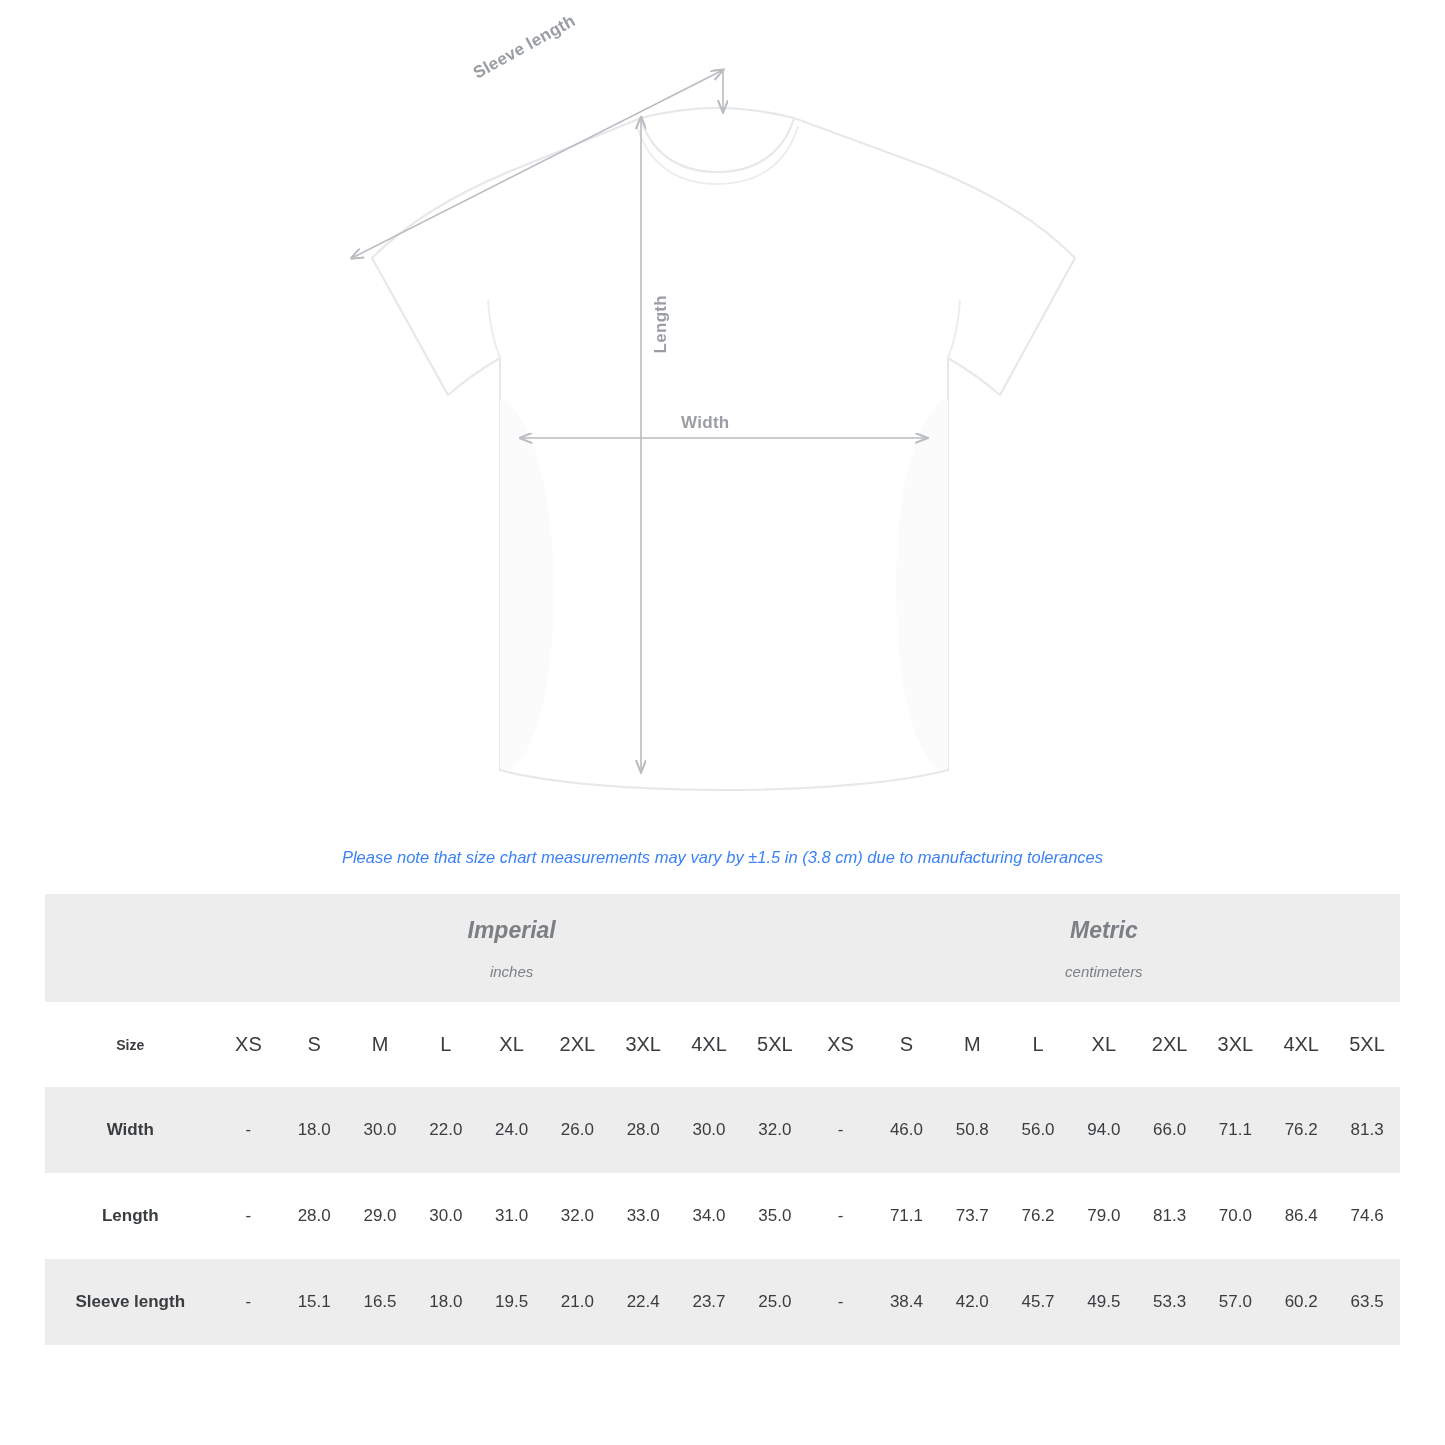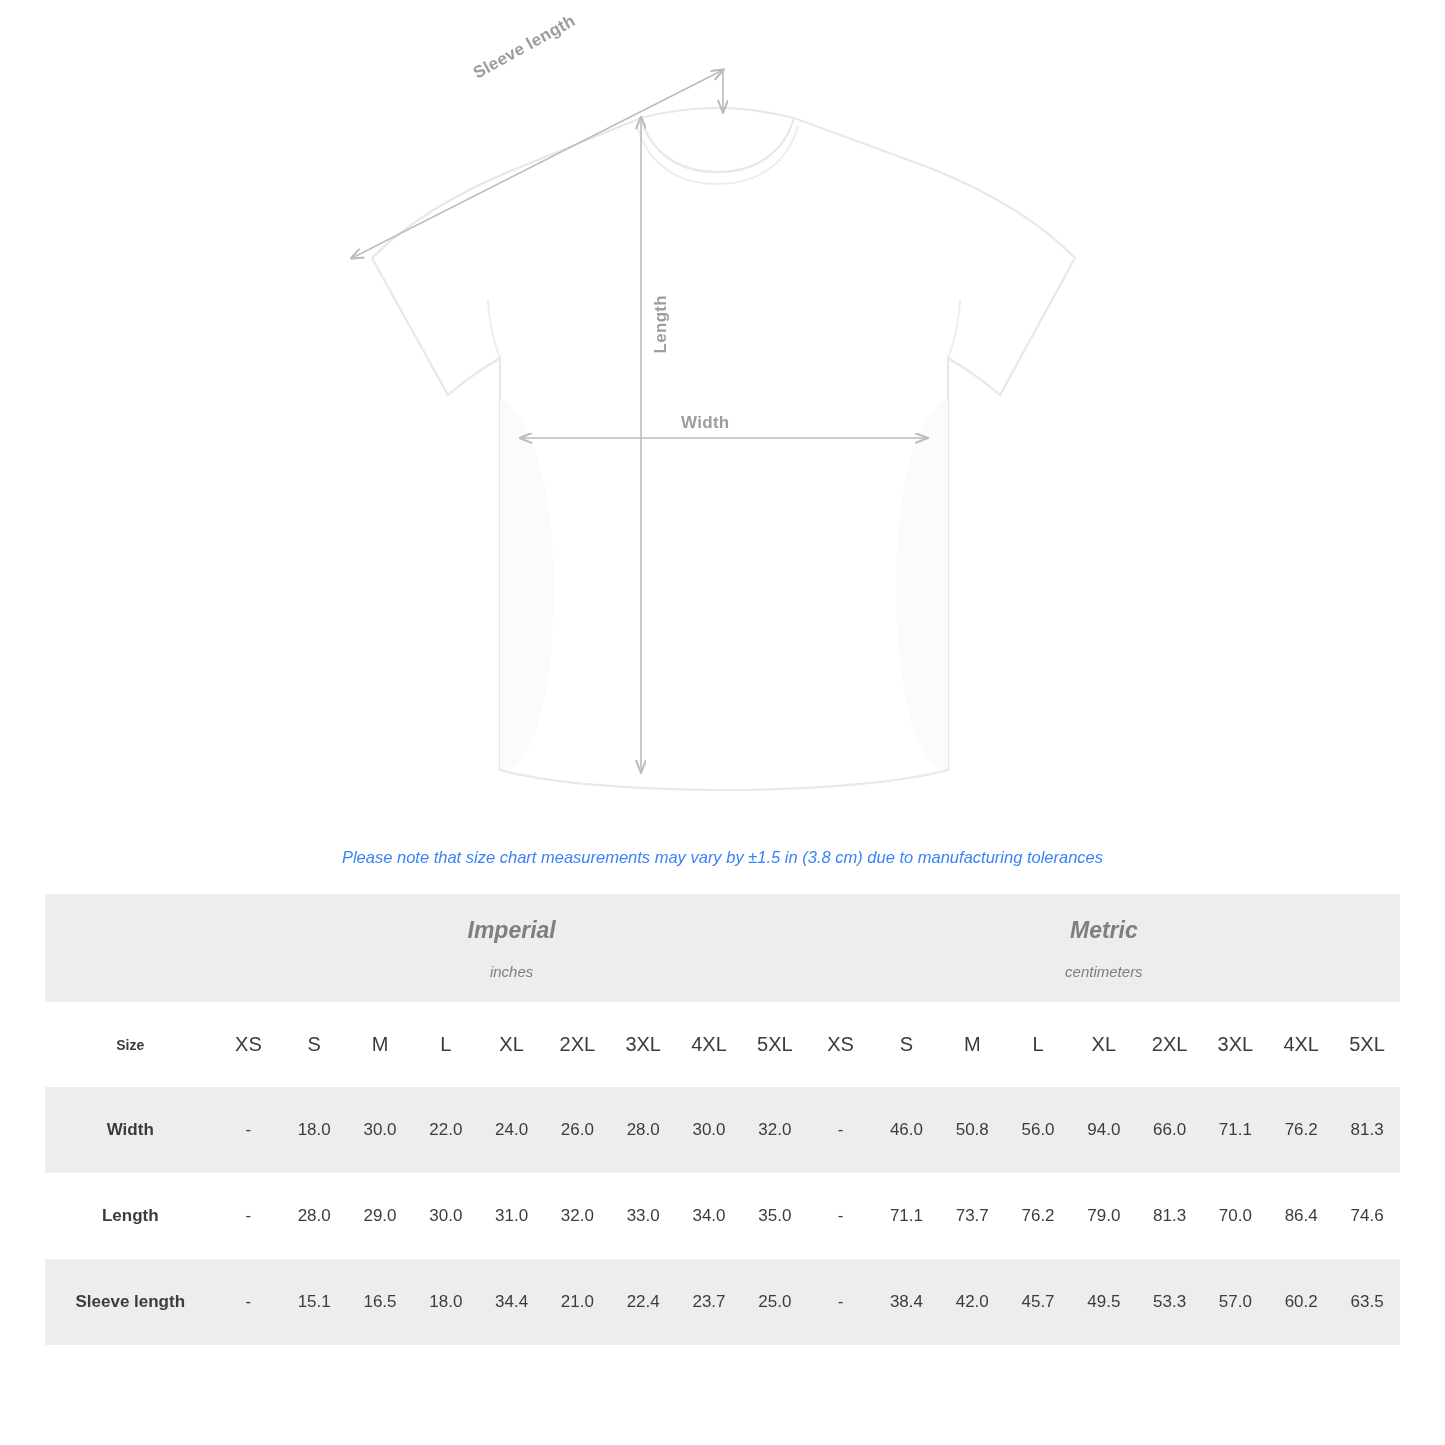--- a/index.html
+++ b/index.html
@@ -295,21 +295,21 @@
           <td class="cell">86.4</td>
           <td class="cell">74.6</td>
         </tr>
 
         <tr class="data-row shaded">
           <td class="rowlabel">Sleeve length</td>
           <td class="cell">-</td>
           <td class="cell">15.1</td>
           <td class="cell">16.5</td>
           <td class="cell">18.0</td>
-          <td class="cell">34.4</td>
+          <td class="cell">19.5</td>
           <td class="cell">21.0</td>
           <td class="cell">22.4</td>
           <td class="cell">23.7</td>
           <td class="cell">25.0</td>
           <td class="cell">-</td>
           <td class="cell">38.4</td>
           <td class="cell">42.0</td>
           <td class="cell">45.7</td>
           <td class="cell">49.5</td>
           <td class="cell">53.3</td>

